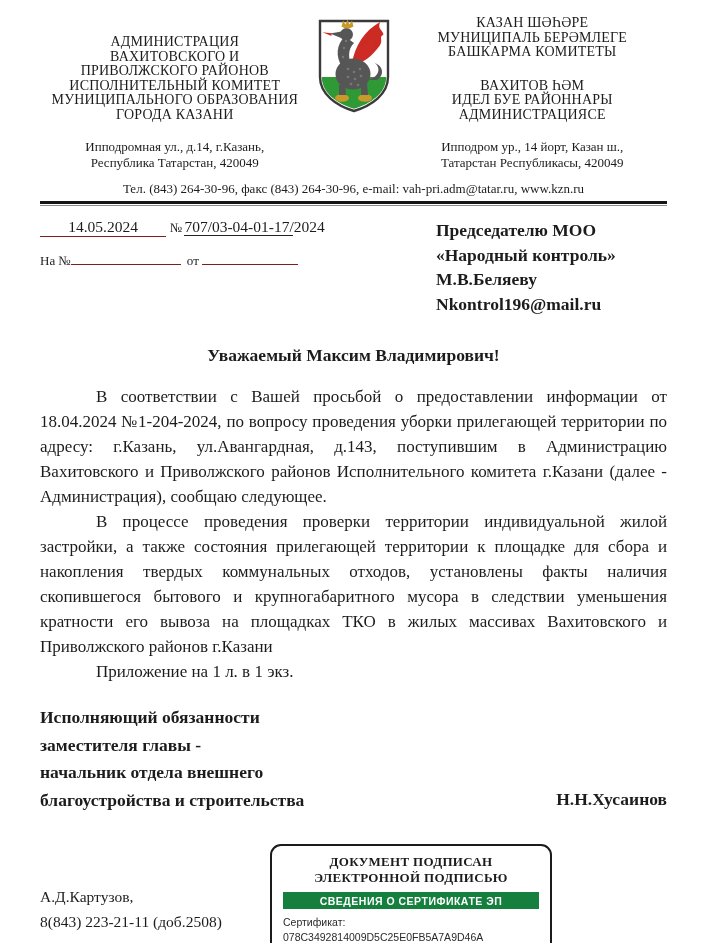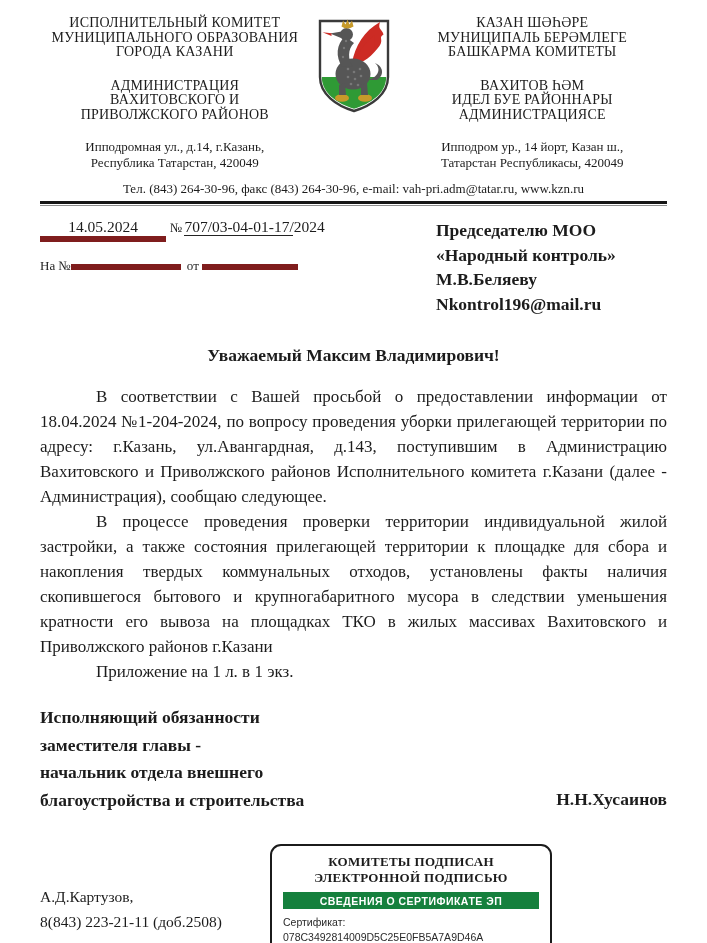--- a/index.html
+++ b/index.html
@@ -15,21 +15,21 @@
   .org-block.division { margin-top:19px; }
   .addr-block { margin-top:17px; }
   .addr-block div { font-size:13px; line-height:15.5px; }
   .emblem { width:88px; flex:0 0 88px; display:flex; justify-content:center; margin-top:1px; }
   .contact-line { text-align:center; font-size:13px; margin:11px 40px 0; }
   .rule { margin:4px 40px 0; height:1px; border-top:3px solid #161616; border-bottom:1px solid #8c8c8c; }
   
   .ref-row { display:flex; margin:12px 40px 0; }
   .ref-left { width:300px; flex:0 0 300px; }
   .ref-line1 { font-size:15.5px; white-space:nowrap; }
-  .ul { display:inline-block; border-bottom:6px solid #7f1d1d; text-align:center; }
+  .ul { display:inline-block; border-bottom:1px solid #7f1d1d; text-align:center; }
   .ul.date { width:126px; }
   .no-label { font-size:13px; margin:0 2px 0 4px; }
   .ul.num { width:140px; border-bottom:none;
     background:linear-gradient(#222,#222) no-repeat left bottom / 78% 1px; }
   .ref-line2 { margin-top:16px; font-size:13px; white-space:nowrap; }
   .ul.blank1 { width:110px; }
   .ul.blank2 { width:96px; }
   .ref-line2 .from { margin-left:6px; }
   .recipient { margin-left:96px; font-weight:bold; font-size:17.5px; line-height:24.5px; }
   
@@ -62,29 +62,29 @@
   .c-gold  { fill:var(--emblem_gold,#c79a2a); }
   .c-body  { fill:var(--emblem_body,#565656); }
 </style>
 </head>
 <body>
 
 <div class="page">
 
   <div class="header">
     <div class="org-col">
+      <div class="org-block division">
+        <div>АДМИНИСТРАЦИЯ</div>
+        <div>ВАХИТОВСКОГО И</div>
+        <div>ПРИВОЛЖСКОГО РАЙОНОВ</div>
+      </div>
       <div class="org-block">
         <div>ИСПОЛНИТЕЛЬНЫЙ КОМИТЕТ</div>
         <div>МУНИЦИПАЛЬНОГО ОБРАЗОВАНИЯ</div>
         <div>ГОРОДА КАЗАНИ</div>
-      </div>
-      <div class="org-block division">
-        <div>АДМИНИСТРАЦИЯ</div>
-        <div>ВАХИТОВСКОГО И</div>
-        <div>ПРИВОЛЖСКОГО РАЙОНОВ</div>
       </div>
       <div class="addr-block">
         <div>Ипподромная ул., д.14, г.Казань,</div>
         <div>Республика Татарстан, 420049</div>
       </div>
     </div>
 
     <div class="emblem">
       <svg width="78" height="98" viewBox="0 0 78 98" aria-hidden="true">
         <path d="M5 4 H73 V60 C73 77 57 88.5 39 94 C21 88.5 5 77 5 60 Z" fill="#ffffff" stroke="#3a3a3a" stroke-width="2.4"></path>
@@ -172,21 +172,21 @@
     <span class="sig-name">Н.Н.Хусаинов</span>
   </div>
 
   <div class="executor">
     <div>А.Д.Картузов,</div>
     <div>8(843) 223-21-11 (доб.2508)</div>
   </div>
 
   <div class="stamp">
     <div class="stamp-title">
-      <div>КОМИТЕТЫ ПОДПИСАН</div>
+      <div>ДОКУМЕНТ ПОДПИСАН</div>
       <div>ЭЛЕКТРОННОЙ ПОДПИСЬЮ</div>
     </div>
     <div class="stamp-bar">СВЕДЕНИЯ О СЕРТИФИКАТЕ ЭП</div>
     <div class="stamp-details">
       <div>Сертификат: 078C3492814009D5C25E0FB5A7A9D46A</div>
 
     </div>
   </div>
 
 </div>

